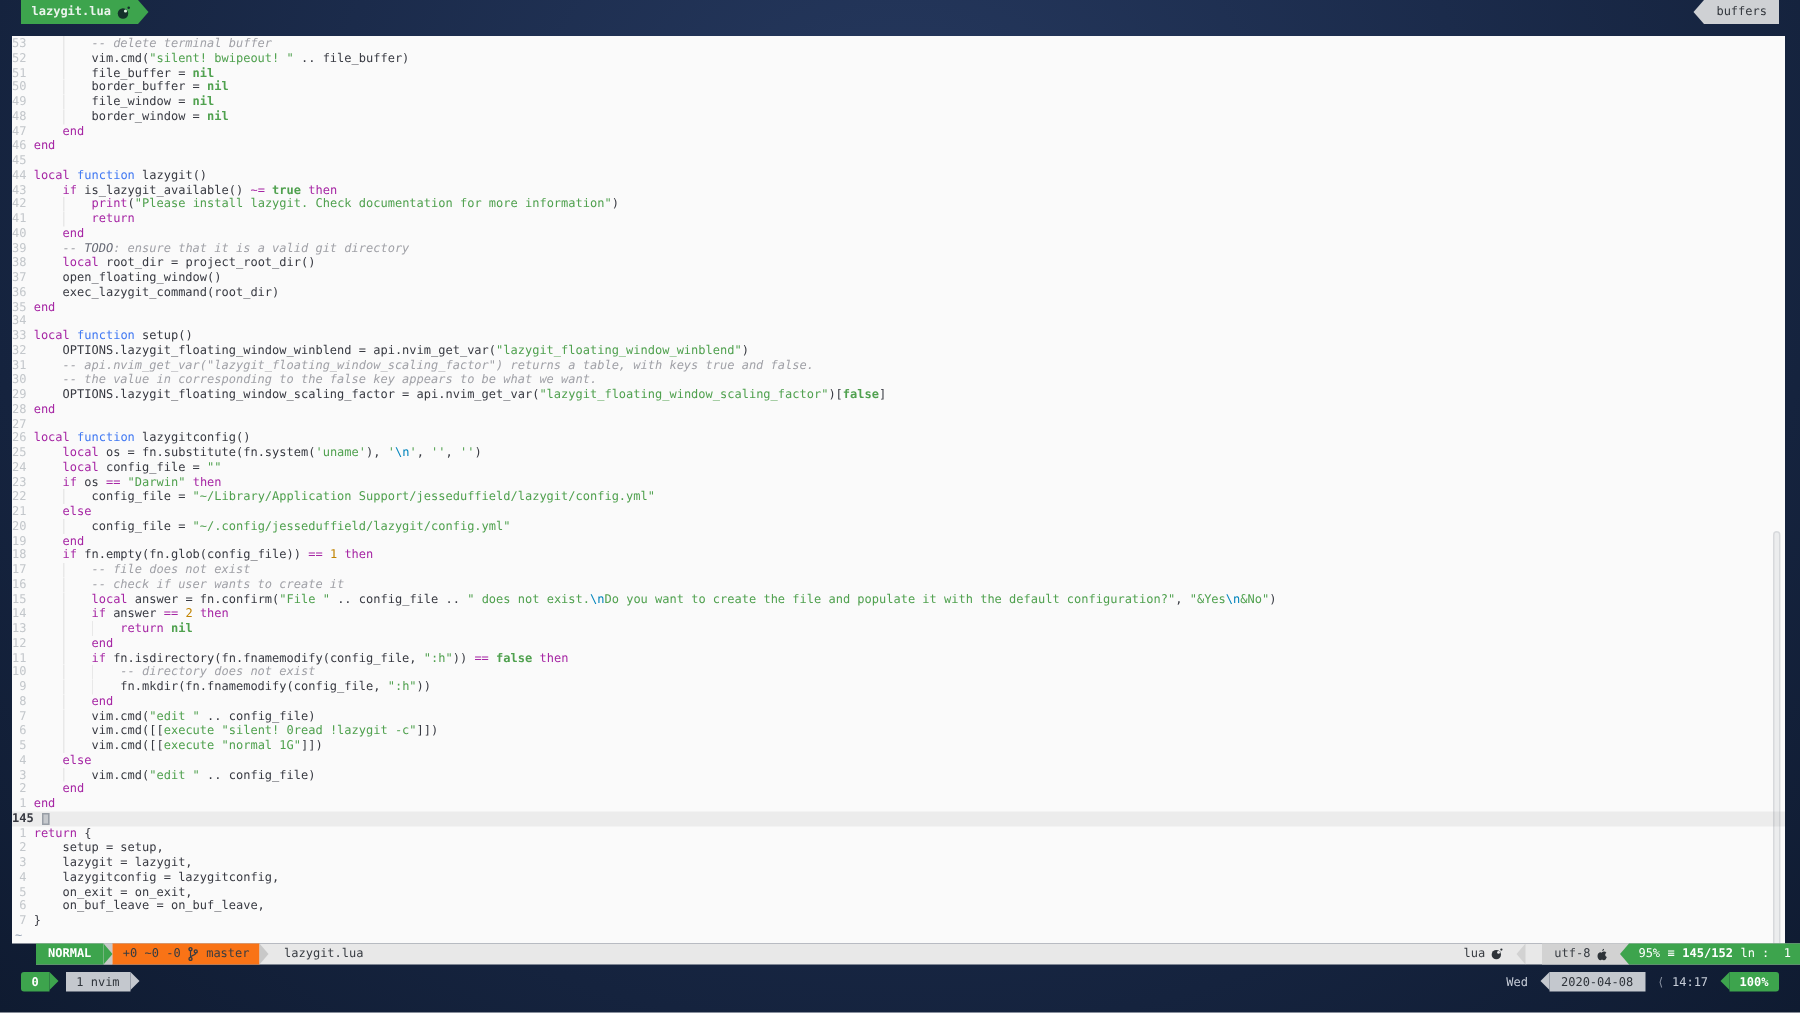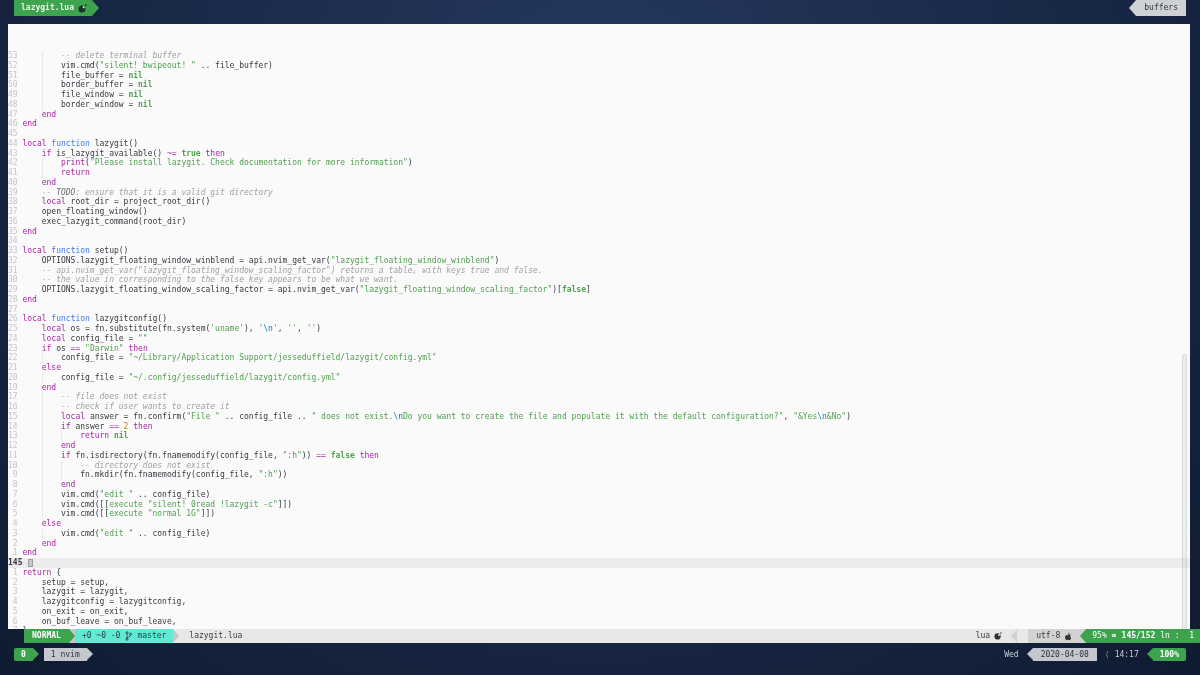--- a/index.html
+++ b/index.html
@@ -11,40 +11,40 @@
   }
   
   .tabline { position:absolute; left:0; top:8; width:1200px; height:16px; display:flex; align-items:stretch; padding-left:14px; padding-right:14px; }
   .tab { background:#3da44d; color:#eaf4ec; font-size:8px; font-weight:bold; line-height:16px; padding:0 5px 0 7px; display:flex; align-items:center; gap:4px; }
   .tab-arrow { width:0; height:0; border-top:8px solid transparent; border-bottom:8px solid transparent; border-left:7px solid #3da44d; }
   .tabline-spacer { flex:1; }
   .buffers-arrow { width:0; height:0; border-top:8px solid transparent; border-bottom:8px solid transparent; border-right:7px solid #cfd1d4; }
   .buffers-seg { background:#cfd1d4; color:#33373d; font-size:8px; line-height:16px; padding:0 8px; }
   
   .editor { position:absolute; left:8px; top:24px; width:1182px; height:605px; background:#fafafa; overflow:hidden; }
-  .code { position:relative; z-index:1; font-size:8px;margin-top:27px; }
+  .code { position:relative; z-index:1; font-size:8px; }
   .row { position:relative; height:9.758px; line-height:9.758px; white-space:pre; color:#383a42; }
   .lnum { display:inline-block; width:3ch; text-align:right; padding-right:1ch; color:#c3c7cb; }
   .cursorline { background:#ececec; }
   .cursorline .lnum { text-align:left; color:#383a42; font-weight:bold; width:4ch; padding-right:0; }
   .cursor { position:absolute; left:calc(4ch + 1px); top:1px; width:5px; height:8px; background:#c6c9cd; border:1px solid #989ea6; }
   .ig { display:inline-block; width:4ch; height:9.758px; vertical-align:top; }
   .igb { box-shadow:inset 1px 0 0 #e8e8e8; }
   .tilde { color:#96a2b4; padding-left:2px; }
   .sy-d { color:#383a42; } .sy-k { color:#a626a4; } .sy-f { color:#4078f2; }
   .sy-s { color:#50a14f; } .sy-b { color:#50a14f; font-weight:bold; }
   .sy-n { color:#c18401; } .sy-o { color:#a626a4; } .sy-e { color:#0184bc; }
   .sy-c { color:#a0a1a7; font-style:italic; }
   .sy-t { color:#696c77; font-weight:normal; font-style:italic; }
   .scrollbar { position:absolute; right:3px; top:330px; width:5px; height:286px; border-radius:3px; background:rgba(120,130,140,0.10); border:1px solid rgba(120,130,140,0.18); z-index:2; }
   
   .statusline { position:absolute; left:24px; top:629px; width:1182px; height:14px; display:flex; align-items:stretch; font-size:8px; line-height:14px; background:#e8e8e8; }
   .sl-mode { background:#3da44d; color:#fff; font-weight:bold; padding:0 8px; }
   .arr-r-green { width:0;height:0;border-top:7px solid transparent;border-bottom:7px solid transparent;border-left:6px solid #3da44d; background:#c8c8c8; }
-  .sl-info { background:#5eead4; color:#383c42; padding:0 7px; display:flex; align-items:center; gap:5px;justify-content:space-between; }
+  .sl-info { background:#f97316; color:#383c42; padding:0 7px; display:flex; align-items:center; gap:5px;justify-content:space-between; }
   .arr-r-gray { width:0;height:0;border-top:7px solid transparent;border-bottom:7px solid transparent;border-left:6px solid #c8c8c8; }
   .sl-file { color:#383c42; padding:0 10px; }
   .sl-fill { flex:1; }
   .sl-ft { color:#383c42; display:flex; align-items:center; gap:4px; padding-right:9px; }
   .arr-l-gray { width:0;height:0;border-top:7px solid transparent;border-bottom:7px solid transparent;border-right:6px solid #d2d2d2; }
   .sl-enc { background:#d2d2d2; color:#383c42; padding:0 8px; display:flex; align-items:center; gap:4px;margin-left:11px; }
   .arr-l-green { width:0;height:0;border-top:7px solid transparent;border-bottom:7px solid transparent;border-right:6px solid #3da44d; background:#d2d2d2; }
   .sl-pos { background:#3da44d; color:#fff; padding:0 6px; display:flex; align-items:flex-start; gap:5px; }
   .sl-pos .bold { font-weight:bold; }
   .arr-l-red { width:0;height:0;border-top:7px solid transparent;border-bottom:7px solid transparent;border-right:6px solid #e0533d; background:#3da44d; }
@@ -114,20 +114,21 @@
       <div class="row"><span class="lnum">28</span><span class="sy-k">end</span></div>
       <div class="row"><span class="lnum">27</span></div>
       <div class="row"><span class="lnum">26</span><span class="sy-k">local</span><span class="sy-d"> </span><span class="sy-f">function</span><span class="sy-d"> lazygitconfig()</span></div>
       <div class="row"><span class="lnum">25</span><span class="ig"></span><span class="sy-k">local</span><span class="sy-d"> os = fn.substitute(fn.system(</span><span class="sy-s">'uname'</span><span class="sy-d">), </span><span class="sy-s">'</span><span class="sy-e">\n</span><span class="sy-s">'</span><span class="sy-d">, </span><span class="sy-s">''</span><span class="sy-d">, </span><span class="sy-s">''</span><span class="sy-d">)</span></div>
       <div class="row"><span class="lnum">24</span><span class="ig"></span><span class="sy-k">local</span><span class="sy-d"> config_file = </span><span class="sy-s">""</span></div>
       <div class="row"><span class="lnum">23</span><span class="ig"></span><span class="sy-k">if</span><span class="sy-d"> os </span><span class="sy-o">==</span><span class="sy-d"> </span><span class="sy-s">"Darwin"</span><span class="sy-d"> </span><span class="sy-k">then</span></div>
       <div class="row"><span class="lnum">22</span><span class="ig"></span><span class="ig igb"></span><span class="sy-d">config_file = </span><span class="sy-s">"~/Library/Application Support/jesseduffield/lazygit/config.yml"</span></div>
       <div class="row"><span class="lnum">21</span><span class="ig"></span><span class="sy-k">else</span></div>
       <div class="row"><span class="lnum">20</span><span class="ig"></span><span class="ig igb"></span><span class="sy-d">config_file = </span><span class="sy-s">"~/.config/jesseduffield/lazygit/config.yml"</span></div>
       <div class="row"><span class="lnum">19</span><span class="ig"></span><span class="sy-k">end</span></div>
+      <div class="row"><span class="lnum">18</span><span class="ig"></span><span class="sy-k">if</span><span class="sy-d"> fn.empty(fn.glob(config_file)) </span><span class="sy-o">==</span><span class="sy-d"> </span><span class="sy-n">1</span><span class="sy-d"> </span><span class="sy-k">then</span></div>
       <div class="row"><span class="lnum">17</span><span class="ig"></span><span class="ig igb"></span><span class="sy-c">-- file does not exist</span></div>
       <div class="row"><span class="lnum">16</span><span class="ig"></span><span class="ig igb"></span><span class="sy-c">-- check if user wants to create it</span></div>
       <div class="row"><span class="lnum">15</span><span class="ig"></span><span class="ig igb"></span><span class="sy-k">local</span><span class="sy-d"> answer = fn.confirm(</span><span class="sy-s">"File "</span><span class="sy-d"> .. config_file .. </span><span class="sy-s">" does not exist.</span><span class="sy-e">\n</span><span class="sy-s">Do you want to create the file and populate it with the default configuration?"</span><span class="sy-d">, </span><span class="sy-s">"&amp;Yes</span><span class="sy-e">\n</span><span class="sy-s">&amp;No"</span><span class="sy-d">)</span></div>
       <div class="row"><span class="lnum">14</span><span class="ig"></span><span class="ig igb"></span><span class="sy-k">if</span><span class="sy-d"> answer </span><span class="sy-o">==</span><span class="sy-d"> </span><span class="sy-n">2</span><span class="sy-d"> </span><span class="sy-k">then</span></div>
       <div class="row"><span class="lnum">13</span><span class="ig"></span><span class="ig igb"></span><span class="ig igb"></span><span class="sy-k">return</span><span class="sy-d"> </span><span class="sy-b">nil</span></div>
       <div class="row"><span class="lnum">12</span><span class="ig"></span><span class="ig igb"></span><span class="sy-k">end</span></div>
       <div class="row"><span class="lnum">11</span><span class="ig"></span><span class="ig igb"></span><span class="sy-k">if</span><span class="sy-d"> fn.isdirectory(fn.fnamemodify(config_file, </span><span class="sy-s">":h"</span><span class="sy-d">)) </span><span class="sy-o">==</span><span class="sy-d"> </span><span class="sy-b">false</span><span class="sy-d"> </span><span class="sy-k">then</span></div>
       <div class="row"><span class="lnum">10</span><span class="ig"></span><span class="ig igb"></span><span class="ig igb"></span><span class="sy-c">-- directory does not exist</span></div>
       <div class="row"><span class="lnum">9</span><span class="ig"></span><span class="ig igb"></span><span class="ig igb"></span><span class="sy-d">fn.mkdir(fn.fnamemodify(config_file, </span><span class="sy-s">":h"</span><span class="sy-d">))</span></div>
       <div class="row"><span class="lnum">8</span><span class="ig"></span><span class="ig igb"></span><span class="sy-k">end</span></div>

